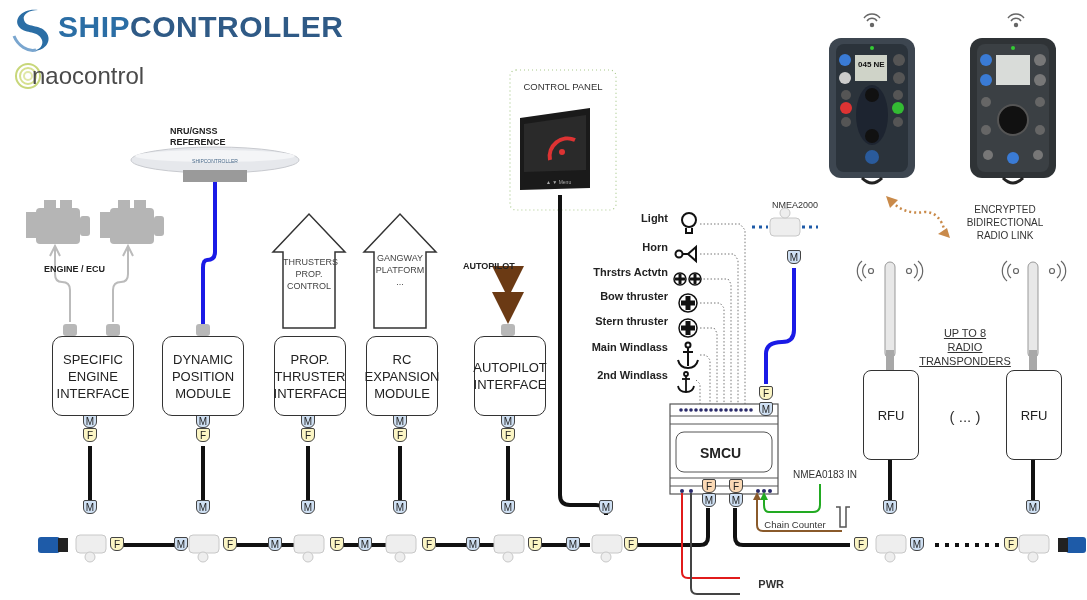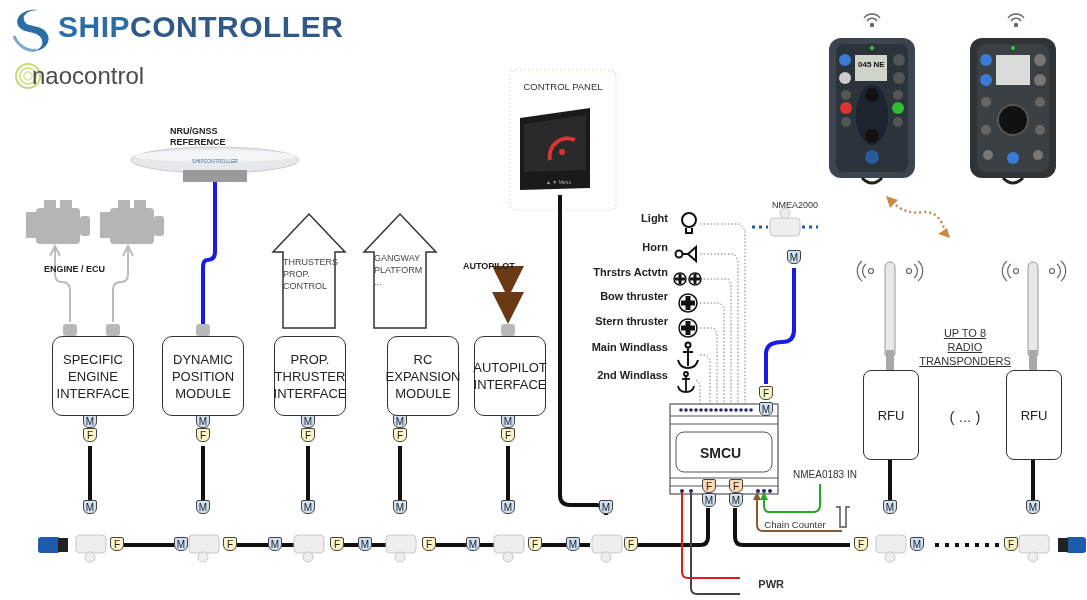--- a/index.html
+++ b/index.html
@@ -5,21 +5,21 @@
   html,body{margin:0;padding:0;background:#fff;}
   body{width:1087px;height:600px;position:relative;overflow:hidden;font-family:"Liberation Sans",sans-serif;color:#222;}
   #stage{position:absolute;left:0;top:0;width:1087px;height:600px;}
   .abs{position:absolute;}
   .brand{left:58px;top:10px;font-size:30px;font-weight:bold;letter-spacing:0.5px;color:#2f5a86;}
   .brand .ship{color:#2b6ea5;}
   .nao{left:32px;top:62px;font-size:24px;color:#4a4a4a;}
   .box{position:absolute;border:1.5px solid #333;border-radius:10px;background:#fff;display:flex;align-items:center;justify-content:center;text-align:center;font-size:13px;line-height:17px;color:#222;}
   .lbl-bold{position:absolute;font-weight:bold;font-size:9px;text-align:left;color:#222;line-height:11px;}
   .lbl{position:absolute;font-size:10px;text-align:center;color:#333;line-height:13px;}
-  .house-text{position:absolute;font-size:9px;color:#444;line-height:12px;}
+  .house-text{position:absolute;font-size:9px;text-align:center;color:#444;line-height:12px;}
   .func{position:absolute;font-weight:bold;font-size:11px;text-align:right;color:#222;width:120px;}
   .smcu-text{position:absolute;font-weight:bold;font-size:14px;color:#222;}
   .rfu-text{position:absolute;font-weight:normal;font-size:13px;color:#222;}
   svg text{font-family:"Liberation Sans",sans-serif;}
 </style>
 </head>
 <body>
 
 <div id="stage">
 
@@ -364,20 +364,25 @@
     </div>
 
   <div class="lbl-bold" style="left:170px;top:126px;width:90px;">
     <div>NRU/GNSS</div>
     <div>REFERENCE</div>
   </div>
   <div class="lbl-bold" style="left:44px;top:264px;width:90px;">ENGINE / ECU</div>
   <div class="lbl-bold" style="left:463px;top:261px;width:90px;">AUTOPILOT</div>
   <div class="lbl" style="left:510px;top:80px;width:106px;font-size:9.5px;">CONTROL PANEL</div>
   <div class="lbl" style="left:755px;top:199px;width:80px;font-size:9px;">NMEA2000</div>
+  <div class="lbl" style="left:955px;top:203px;width:100px;">
+    <div>ENCRYPTED</div>
+    <div>BIDIRECTIONAL</div>
+    <div>RADIO LINK</div>
+  </div>
   <div class="lbl" style="left:915px;top:326px;width:100px;font-size:11px;line-height:14px;text-decoration:underline;">
     <div>UP TO 8</div>
     <div>RADIO</div>
     <div>TRANSPONDERS</div>
   </div>
   <div class="lbl" style="left:935px;top:410px;width:60px;font-size:15px;">( ... )</div>
 
   <div class="house-text" style="left:283px;top:256px;width:52px;">
     <div>THRUSTERS</div>
     <div>PROP.</div>
@@ -403,21 +408,21 @@
         <div>MODULE</div>
       </div>
   </div>
   <div class="box" style="left:274px;top:336px;width:70px;height:78px;">
     <div>
         <div>PROP.</div>
         <div>THRUSTER</div>
         <div>INTERFACE</div>
       </div>
   </div>
-  <div class="box" style="left:366px;top:336px;width:70px;height:78px;margin-left:21px;">
+  <div class="box" style="left:366px;top:336px;width:70px;height:78px;">
     <div>
         <div>RC</div>
         <div>EXPANSION</div>
         <div>MODULE</div>
       </div>
   </div>
   <div class="box" style="left:474px;top:336px;width:70px;height:78px;">
     <div>
         <div>AUTOPILOT</div>
         <div>INTERFACE</div>

